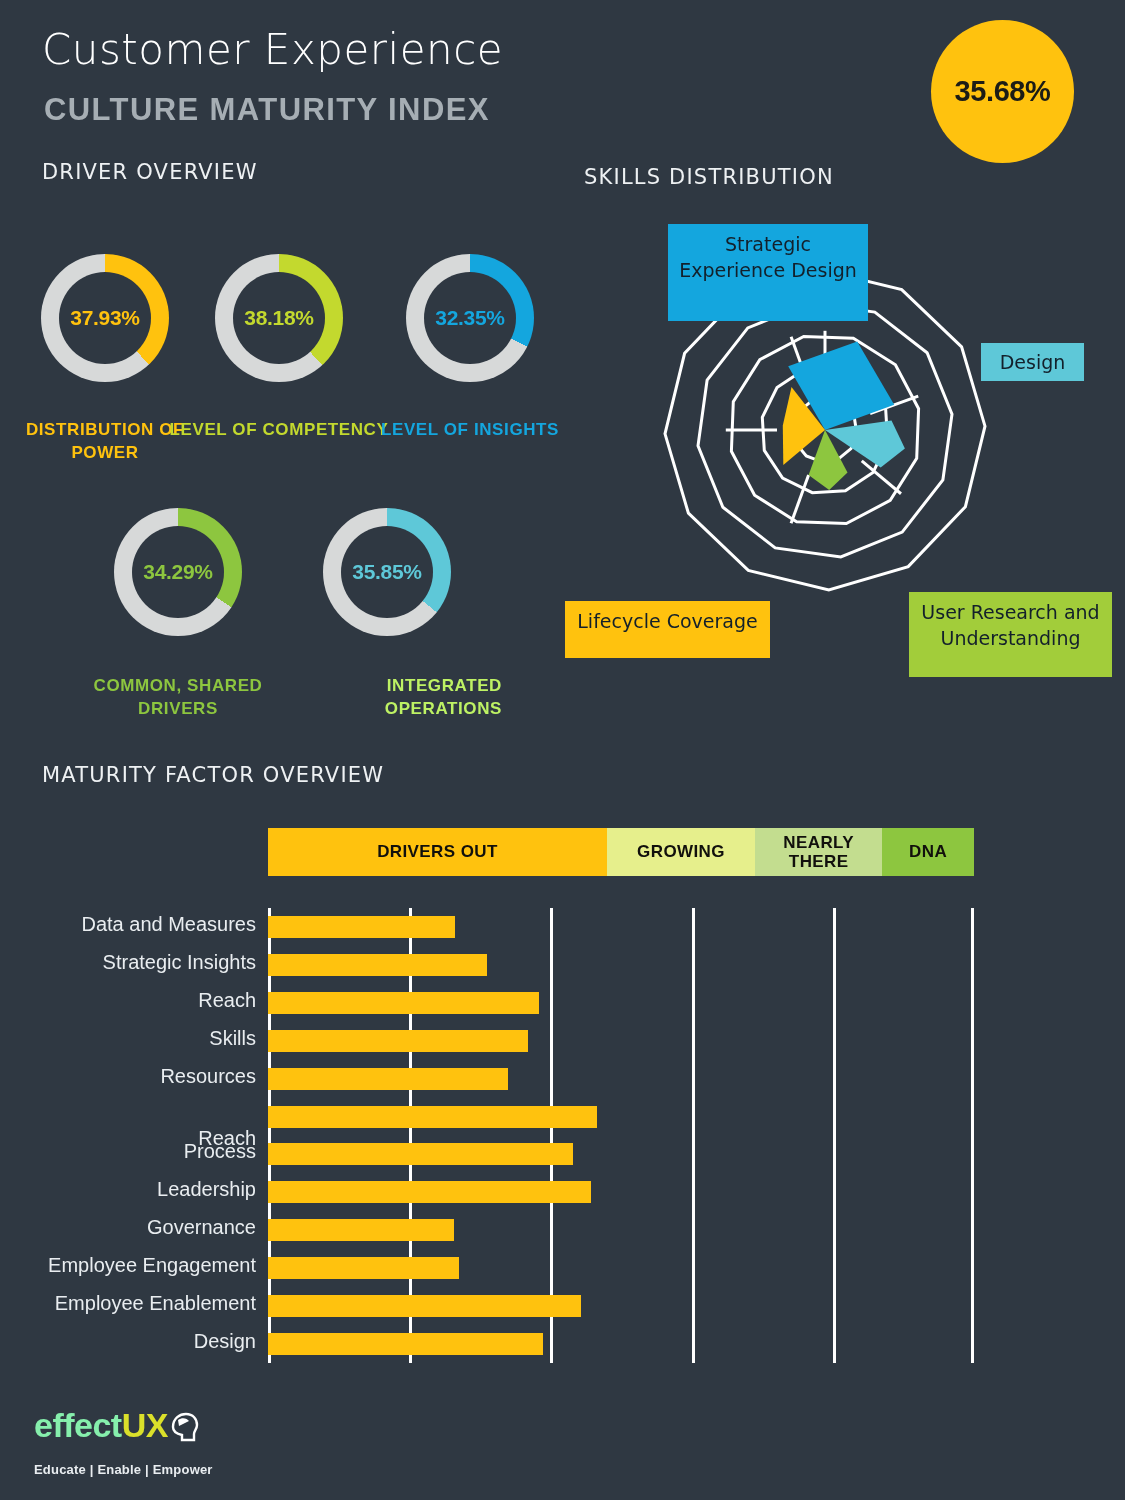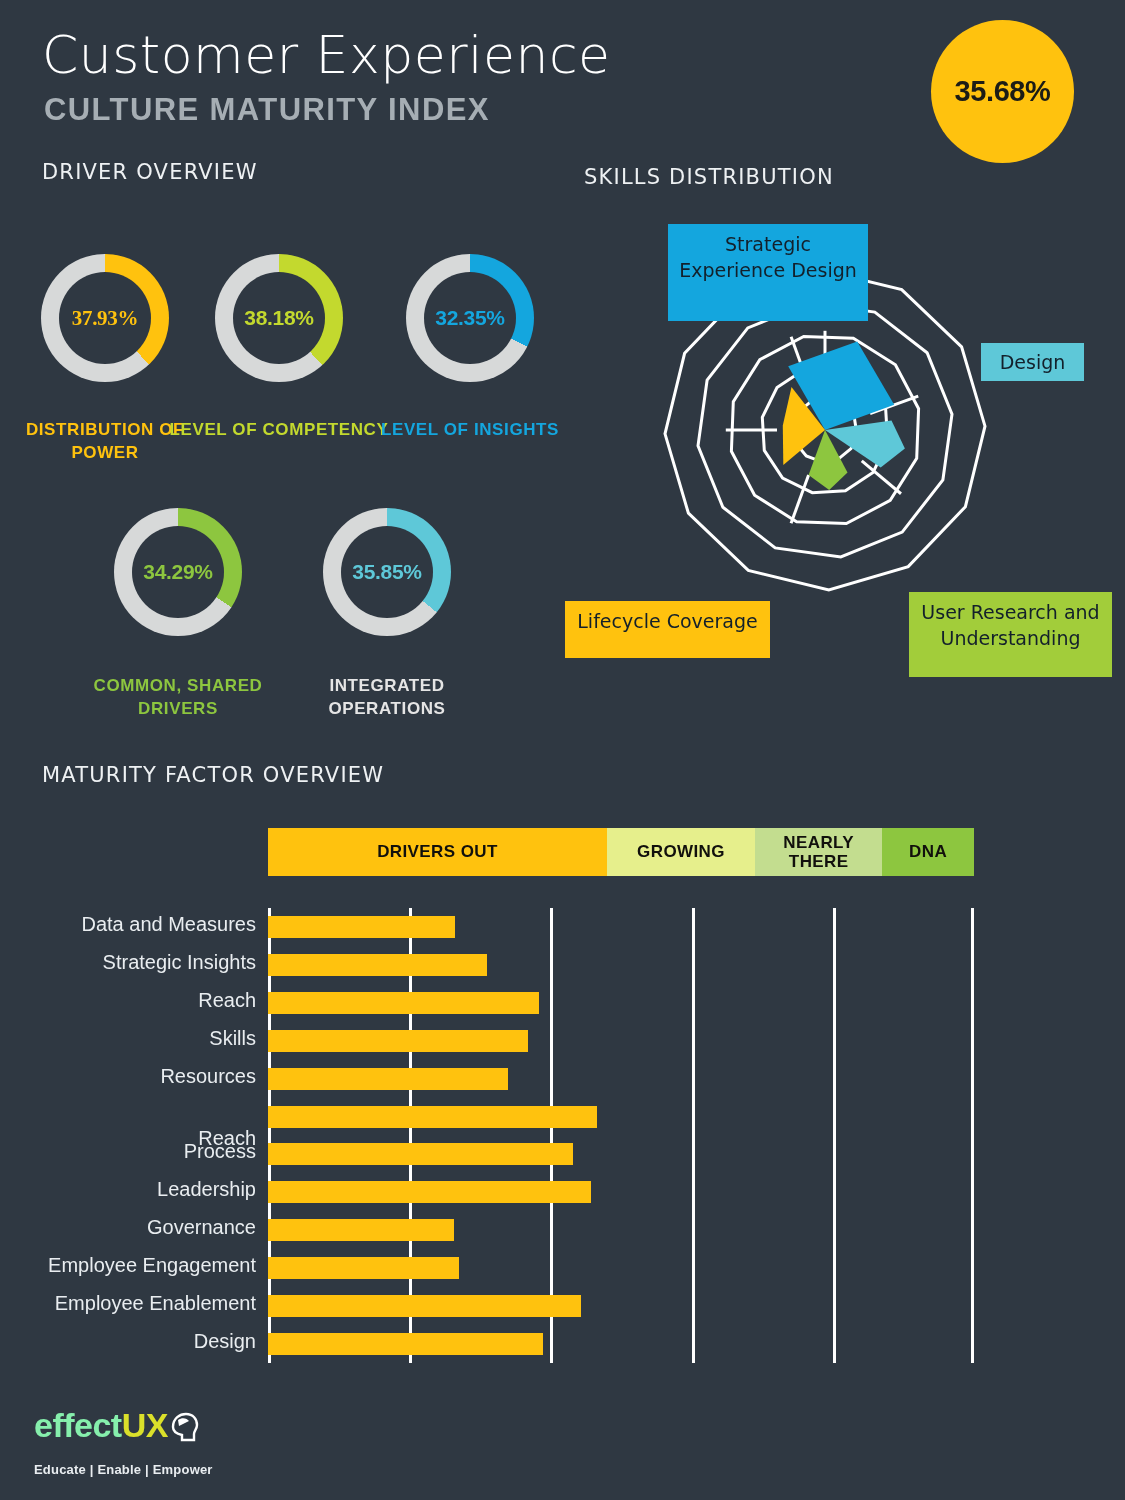--- a/index.html
+++ b/index.html
@@ -7,21 +7,21 @@
     width: 1125px; height: 1500px;
     background: #2f3842;
     font-family: "Liberation Sans", sans-serif;
     overflow: hidden;
   }
   #page { position: relative; width: 1125px; height: 1500px; background: #2f3842; }
 
   
   .title-main {
     position: absolute; left: 42px; top: 28px;
-    font-size: 52px; font-weight: 300; color: #ffffff;
+    font-size: 42px; font-weight: 300; color: #ffffff;
     letter-spacing: 0.5px; line-height: 1.05;
     font-family: "DejaVu Sans", sans-serif;
   }
   .title-sub {
     position: absolute; left: 44px; top: 92px;
     font-size: 31px; font-weight: bold; color: #a6aeb4;
     letter-spacing: 1.4px;
     font-family: "Liberation Sans", sans-serif;
   }
   .badge-circle {
@@ -102,21 +102,21 @@
   <div class="title-sub">CULTURE MATURITY INDEX</div>
   <div class="badge-circle">
     <span>35.68%</span>
   </div>
 
   <div class="sec-head" id="head-driver">DRIVER OVERVIEW</div>
   <div class="sec-head" id="head-skills">SKILLS DISTRIBUTION</div>
   <div class="sec-head" id="head-matur">MATURITY FACTOR OVERVIEW</div>
 
   <div id="donuts">
-      <div class="donut" style="left: 41px; top: 254px; background: conic-gradient(rgb(255, 194, 14) 0deg, rgb(255, 194, 14) 136.548deg, rgb(215, 217, 217) 136.548deg, rgb(215, 217, 217) 360deg); font-family: Liberation Serif, serif;">
+      <div class="donut" style="left: 41px; top: 254px; background: conic-gradient(rgb(255, 194, 14) 0deg, rgb(255, 194, 14) 136.548deg, rgb(215, 217, 217) 136.548deg, rgb(215, 217, 217) 360deg);">
         <div class="hole">
           <span style="color: rgb(255, 194, 14);">37.93%</span>
         </div>
       </div>
       <div class="donut-label" style="color: rgb(255, 194, 14); left: -10px; top: 418px;">DISTRIBUTION OF POWER</div>
       <div class="donut" style="left: 215px; top: 254px; background: conic-gradient(rgb(195, 217, 46) 0deg, rgb(195, 217, 46) 137.448deg, rgb(215, 217, 217) 137.448deg, rgb(215, 217, 217) 360deg);">
         <div class="hole">
           <span style="color: rgb(195, 217, 46);">38.18%</span>
         </div>
       </div>
@@ -131,21 +131,21 @@
         <div class="hole">
           <span style="color: rgb(141, 198, 63);">34.29%</span>
         </div>
       </div>
       <div class="donut-label" style="color: rgb(141, 198, 63); left: 63px; top: 674px;">COMMON, SHARED DRIVERS</div>
       <div class="donut" style="left: 323px; top: 508px; background: conic-gradient(rgb(94, 200, 216) 0deg, rgb(94, 200, 216) 129.06deg, rgb(215, 217, 217) 129.06deg, rgb(215, 217, 217) 360deg);">
         <div class="hole">
           <span style="color: rgb(94, 200, 216);">35.85%</span>
         </div>
       </div>
-      <div class="donut-label" style="color: #e5e5e5; left: 272px; top: 674px;">INTEGRATED OPERATIONS</div>
+      <div class="donut-label" style="color: #bef264; left: 272px; top: 674px; text-align: right;">INTEGRATED OPERATIONS</div>
     </div>
 
   <svg id="radar-svg" width="400" height="460" style="position:absolute;left:660px;top:200px;">
       <polygon points="241.7,89.6 301.6,146.8 325.0,226.2 305.4,306.7 248.2,366.6 168.8,390.0 88.3,370.4 28.4,313.2 5.0,233.8 24.6,153.3 81.8,93.4 161.2,70.0" fill="none" stroke="#ffffff" stroke-width="3"></polygon>
       <polygon points="214.8,112.1 267.1,152.8 292.0,214.2 282.9,279.8 242.2,332.1 180.8,357.0 115.2,347.9 62.9,307.2 38.0,245.8 47.1,180.2 87.8,127.9 149.2,103.0" fill="none" stroke="#ffffff" stroke-width="3"></polygon>
       <polygon points="193.4,138.3 235.4,164.8 258.6,208.7 256.7,258.4 230.2,300.4 186.3,323.6 136.6,321.7 94.6,295.2 71.4,251.3 73.3,201.6 99.8,159.6 143.7,136.4" fill="none" stroke="#ffffff" stroke-width="3"></polygon>
       <polygon points="177.7,167.3 207.4,182.0 225.7,209.6 227.7,242.7 213.0,272.4 185.4,290.7 152.3,292.7 122.6,278.0 104.3,250.4 102.3,217.3 117.0,187.6 144.6,169.3" fill="none" stroke="#ffffff" stroke-width="3"></polygon>
       <polygon points="168.2,198.2 183.7,204.0 194.2,216.8 196.8,233.2 191.0,248.7 178.2,259.2 161.8,261.8 146.3,256.0 135.8,243.2 133.2,226.8 139.0,211.3 151.8,200.8" fill="none" stroke="#ffffff" stroke-width="3"></polygon>
       <line x1="165" y1="182" x2="165" y2="130.8" stroke="#ffffff" stroke-width="3"></line>
       <line x1="210.1052457977236" y1="213.5830331203679" x2="258.2175079819621" y2="196.07160178209367" stroke="#ffffff" stroke-width="3"></line>

